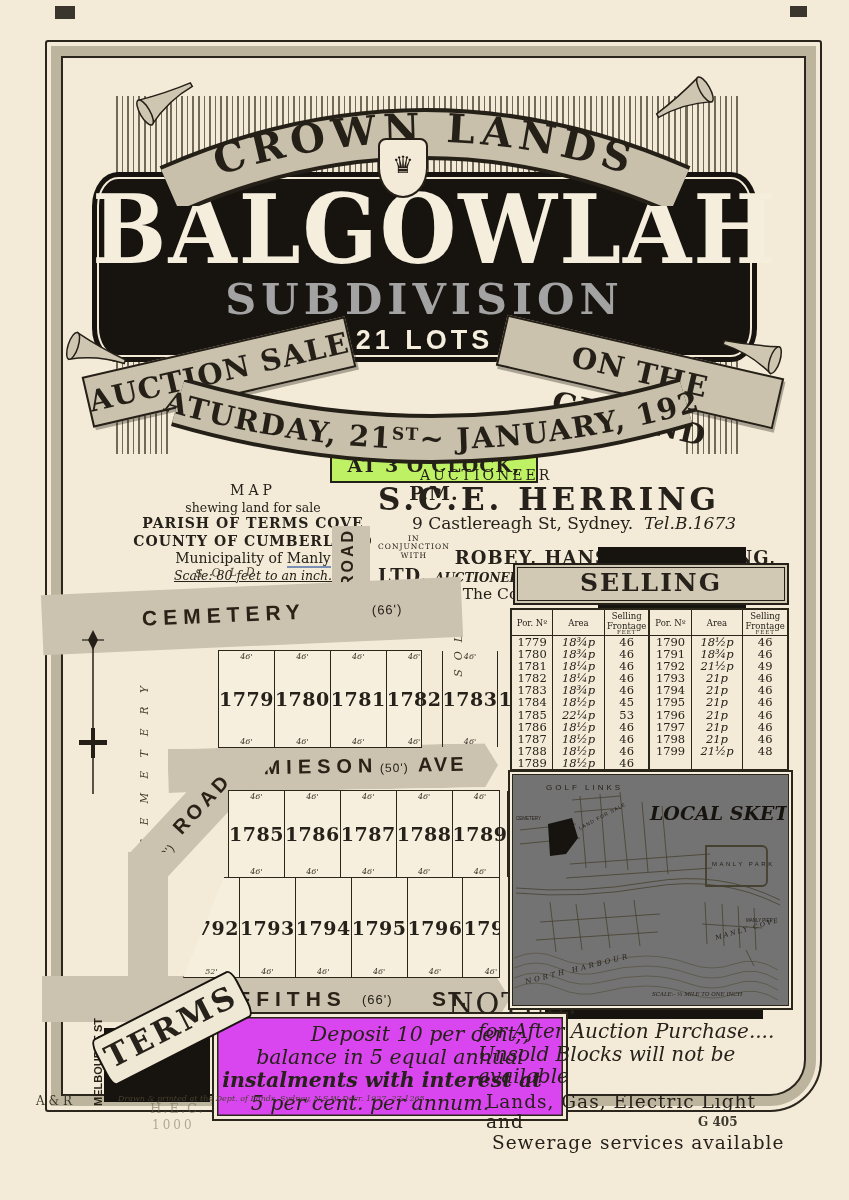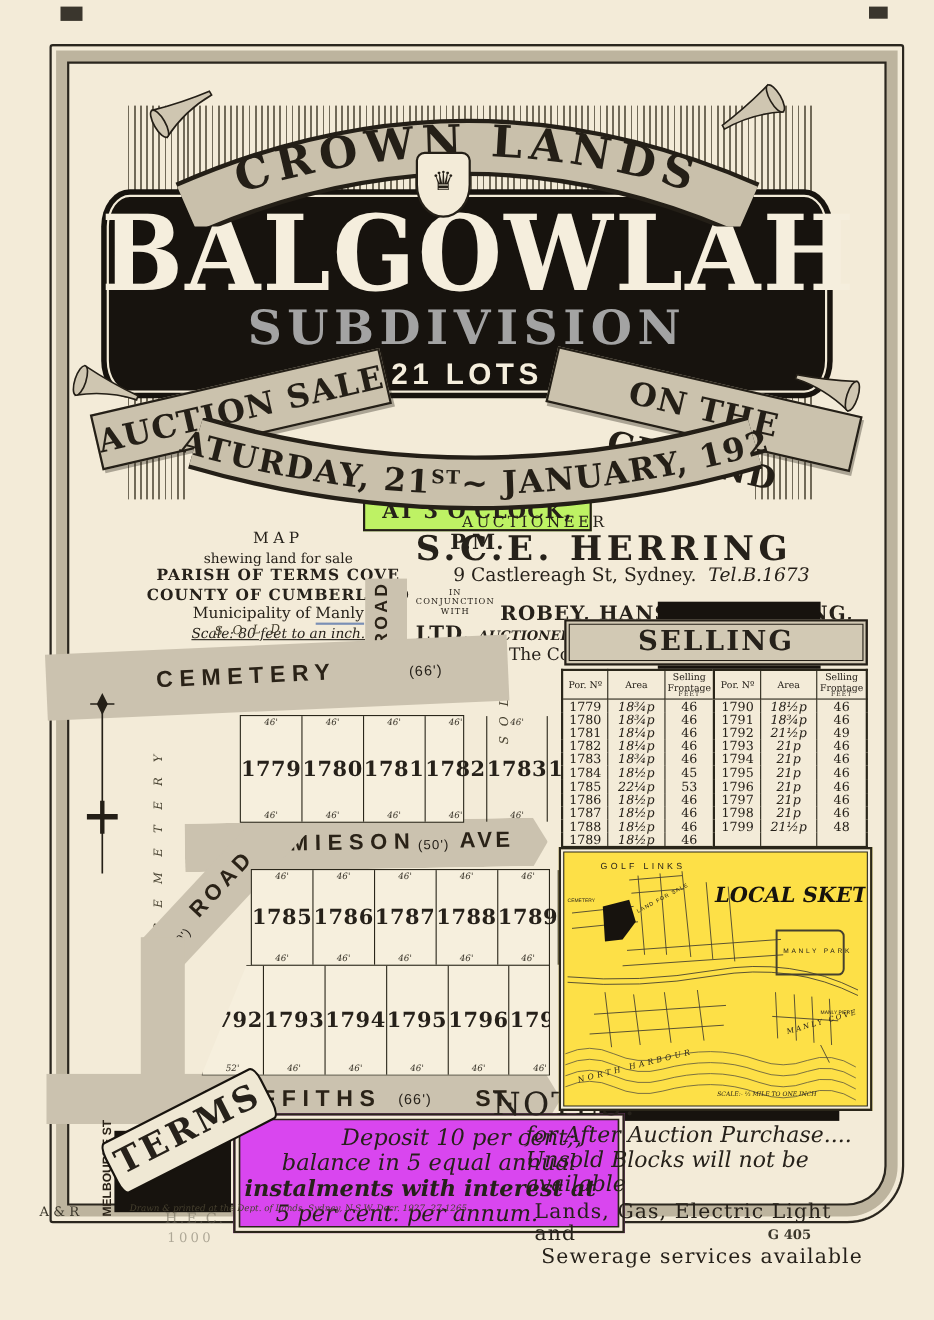--- a/index.html
+++ b/index.html
@@ -65,21 +65,21 @@
             text-align:center;font-weight:bold;font-size:25px;letter-spacing:2px;line-height:36px;z-index:4;}
   table.sf{position:absolute;left:510px;top:608px;width:279px;border-collapse:collapse;background:#f3ebd8;
            border:2px solid #2a261a;z-index:4;}
   table.sf th{font-size:8.5px;font-weight:normal;border:1px solid #2a261a;padding:1px 0;}
   table.sf td{font-size:11.5px;text-align:center;border-left:1px solid #2a261a;border-right:1px solid #2a261a;
               padding:0;line-height:12.1px;}
   table.sf td.area{font-style:italic;}
   table.sf .feet{display:block;font-size:5.5px;letter-spacing:1px;line-height:3px;}
   .sf-black{position:absolute;background:#17130e;}
   
-  .sketch{position:absolute;left:508px;top:770px;width:281px;height:236px;background:#fde047;
+  .sketch{position:absolute;left:508px;top:770px;width:281px;height:236px;background:#737373;
           border:2px solid #2a261a;box-shadow:inset 0 0 0 2px #f6efdd, inset 0 0 0 3px #2a261a;z-index:4;}
   
   .terms-box{position:absolute;left:212px;top:1012px;width:352px;height:96px;background:#d946ef;
              border:2px solid #2a261a;box-shadow:inset 0 0 0 3px #f3ebd8, inset 0 0 0 4.5px #2a261a;
              font-style:italic;font-size:20.5px;line-height:1.12;text-align:center;padding-top:9px;z-index:3;}
   .terms-ribbon{position:absolute;left:92px;top:1002px;width:156px;height:48px;background:#efe8d4;
                 border:2.5px solid #17130e;transform:rotate(-27deg);text-align:center;z-index:4;
                 font-weight:bold;font-size:31px;letter-spacing:3px;line-height:44px;border-radius:6px/14px;}
   .notes{position:absolute;left:448px;top:988px;width:350px;line-height:1.12;z-index:3;}
   .notes .h{font-size:29px;letter-spacing:2px;}

